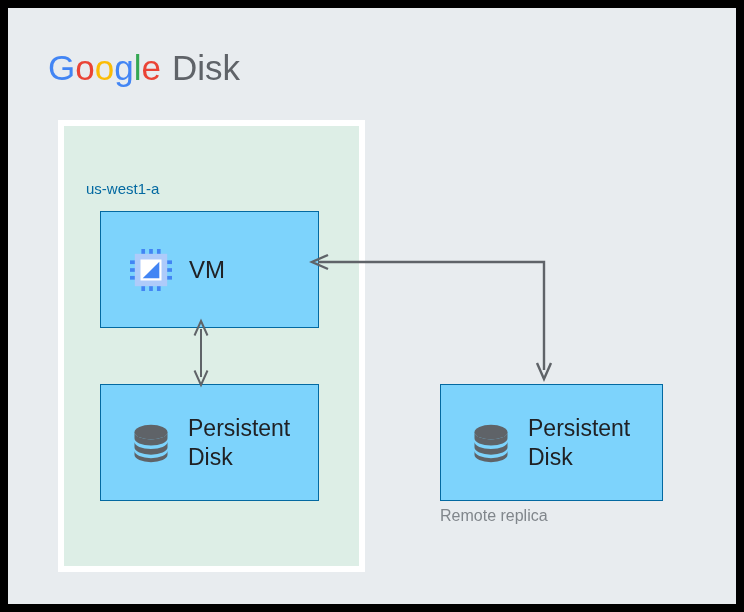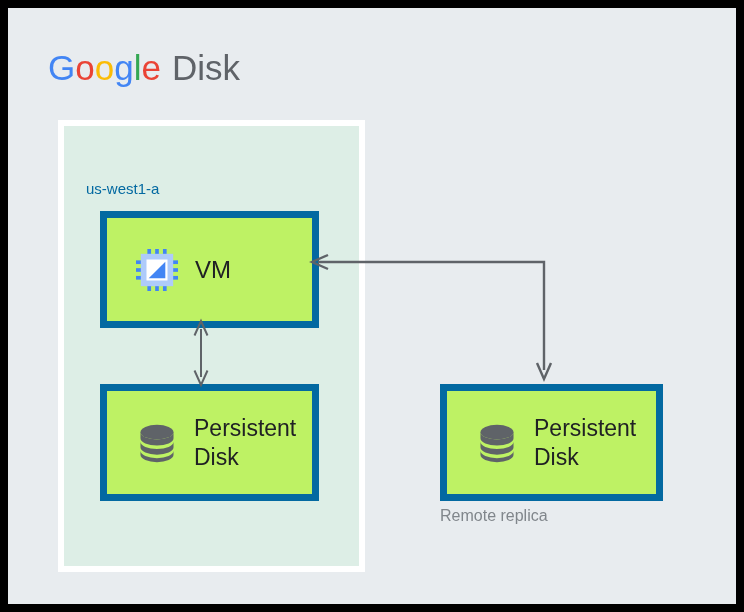--- a/index.html
+++ b/index.html
@@ -70,22 +70,22 @@
     top: 30px;
     font-size: 15px;
     color: #0369a1;
     white-space: nowrap;
     margin-top: 24px;
   }
 
   
   .node-box {
     position: absolute;
-    background: #bef264;
-    border: 7px solid #0369a1;
+    background: #7dd3fc;
+    border: 1px solid #0369a1;
     box-sizing: border-box;
     display: flex;
     align-items: center;
     padding-left: 29px;
   }
   #vm-box        { left: 92px;  top: 203px; width: 219px; height: 117px; }
   #disk-box-a    { left: 92px;  top: 376px; width: 219px; height: 117px; }
   #disk-box-b    { left: 432px; top: 376px; width: 223px; height: 117px; }
 
   .node-label {

